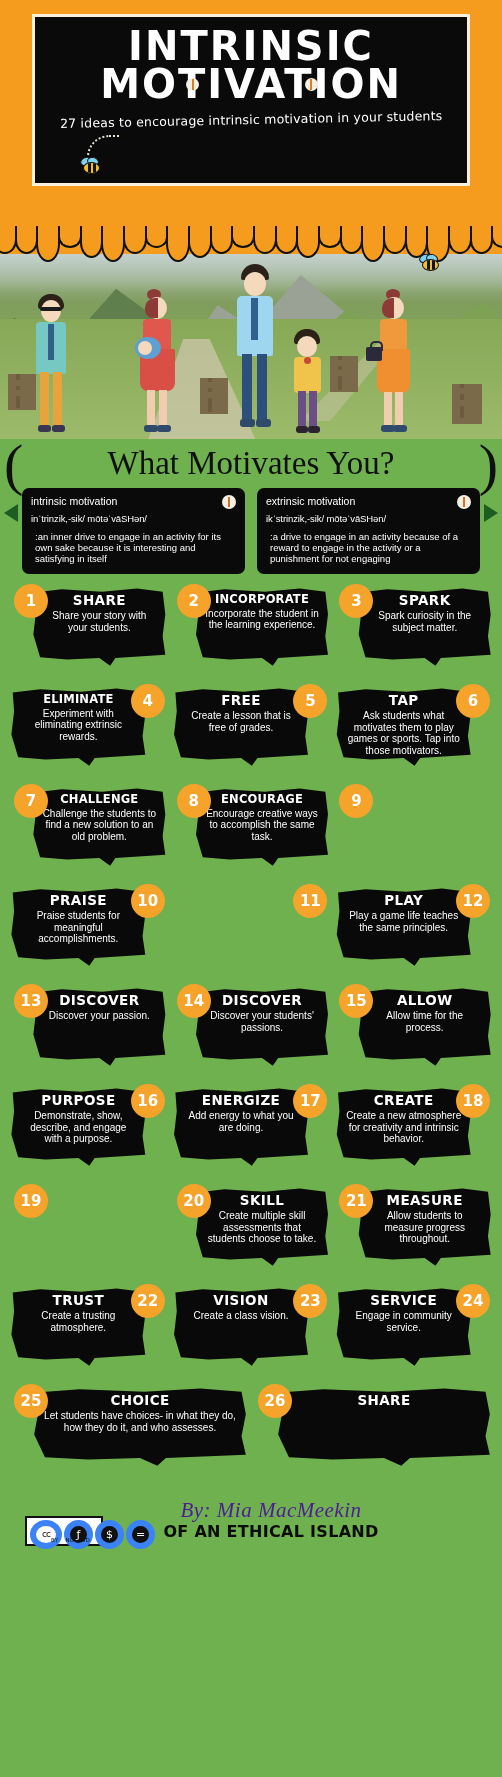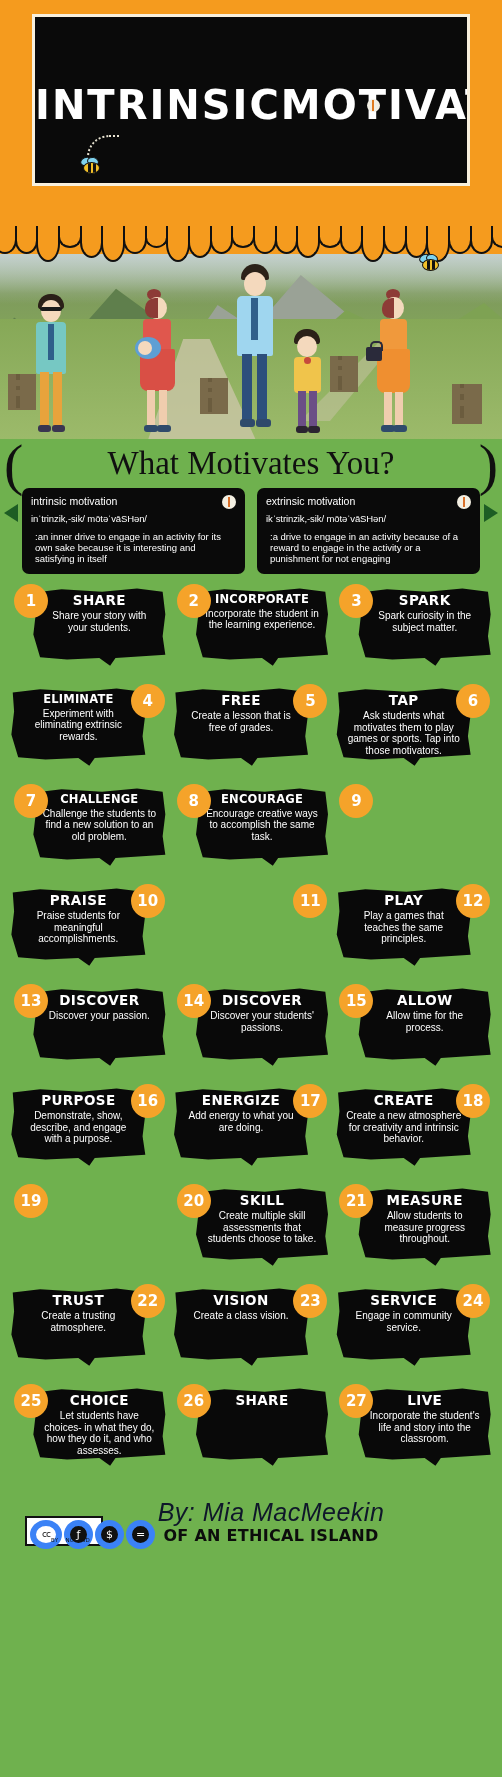--- a/index.html
+++ b/index.html
@@ -28,21 +28,21 @@
     padding: 14px 32px 10px 32px;
   }
   .title-card {
     position: relative;
     width: 100%;
     height: 100%;
     background: #0a0a0a;
     border: 3px solid #f8f0dd;
     box-sizing: border-box;
     display: flex;
-    flex-direction: row;
+    flex-direction: column;
     align-items: center;
     justify-content: flex-start;
     padding-top: 10px;
     overflow: hidden;
   }
   .title-line {
     color: #ffffff;
     font-family: "DejaVu Sans", sans-serif;
     font-weight: bold;
     letter-spacing: 1px;
@@ -419,24 +419,24 @@
     letter-spacing: 0.3px;
   }
   .credit {
     position: absolute;
     left: 0; right: 0;
     top: 12px;
     text-align: center;
     padding-left: 40px;
   }
   .credit-by {
-    font-family: Liberation Sans, sans-serif;
+    font-family: Liberation Serif, serif;
     font-style: italic;
-    font-size: 25px;
-    color: #0f172a;
+    font-size: 21px;
+    color: #4c1d95;
     line-height: 1;
     letter-spacing: 0.5px;
   }
   .credit-site {
     font-family: "DejaVu Sans", sans-serif;
     font-weight: bold;
     font-size: 16px;
     color: #0c0c0c;
     letter-spacing: 0.3px;
     margin-top: 1px;
@@ -703,21 +703,21 @@
               <div class="bubble-text">Praise students for meaningful accomplishments.</div>
             </div>
           </div>
           <div class="cell right-badge">
             <div class="badge">11</div>
           </div>
           <div class="cell right-badge">
             <div class="badge">12</div>
             <div class="bubble">
               <div class="bubble-title">PLAY</div>
-              <div class="bubble-text">Play a games that teaches the same principles.</div>
+              <div class="bubble-text">Play a game life teaches the same principles.</div>
             </div>
           </div>
         </div>
         <div class="row">
           <div class="cell left-badge">
             <div class="badge">13</div>
             <div class="bubble">
               <div class="bubble-title">DISCOVER</div>
               <div class="bubble-text">Discover your passion.</div>
             </div>
@@ -807,27 +807,20 @@
             <div class="badge">25</div>
             <div class="bubble">
               <div class="bubble-title">CHOICE</div>
               <div class="bubble-text">Let students have choices- in what they do, how they do it, and who assesses.</div>
             </div>
           </div>
           <div class="cell left-badge">
             <div class="badge">26</div>
             <div class="bubble">
               <div class="bubble-title">SHARE</div>
-            </div>
-          </div>
-          <div class="cell left-badge">
-            <div class="badge">27</div>
-            <div class="bubble">
-              <div class="bubble-title">LIVE</div>
-              <div class="bubble-text">Incorporate the student's life and story into the classroom.</div>
             </div>
           </div>
         </div>
       </div>
   </div>
 
   <div class="footer">
     <div class="cc-badge">
       <span class="cc-circle cc">cc</span>
       <span class="cc-circle filled">ƒ</span>

